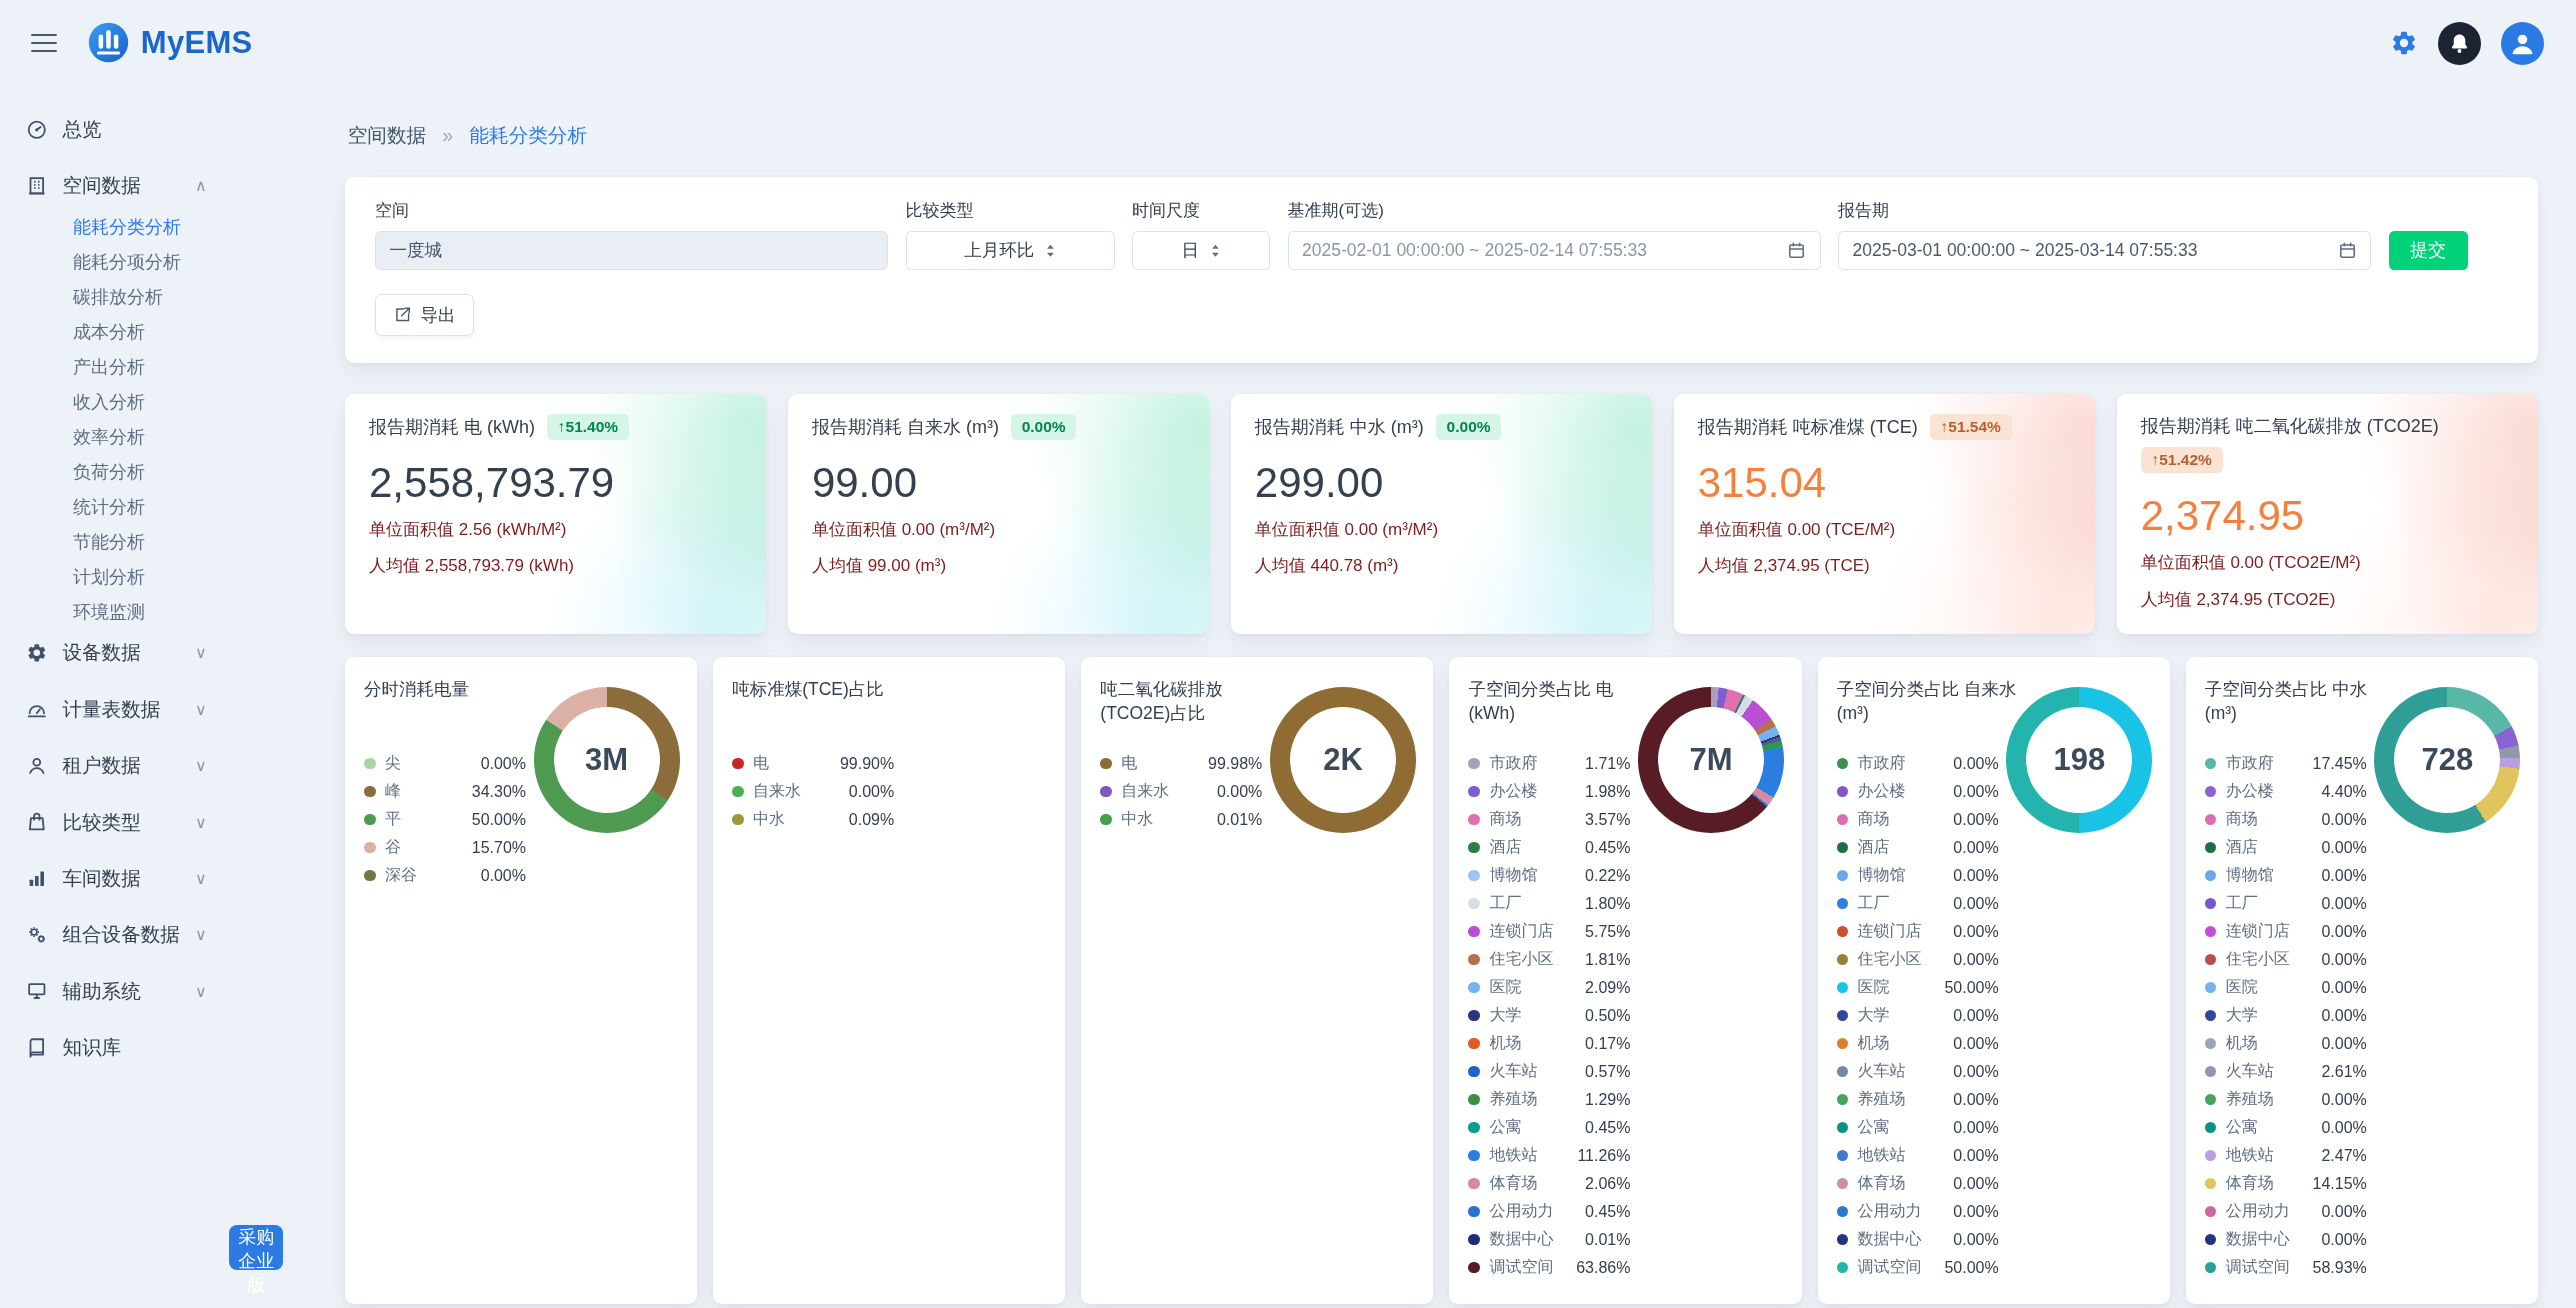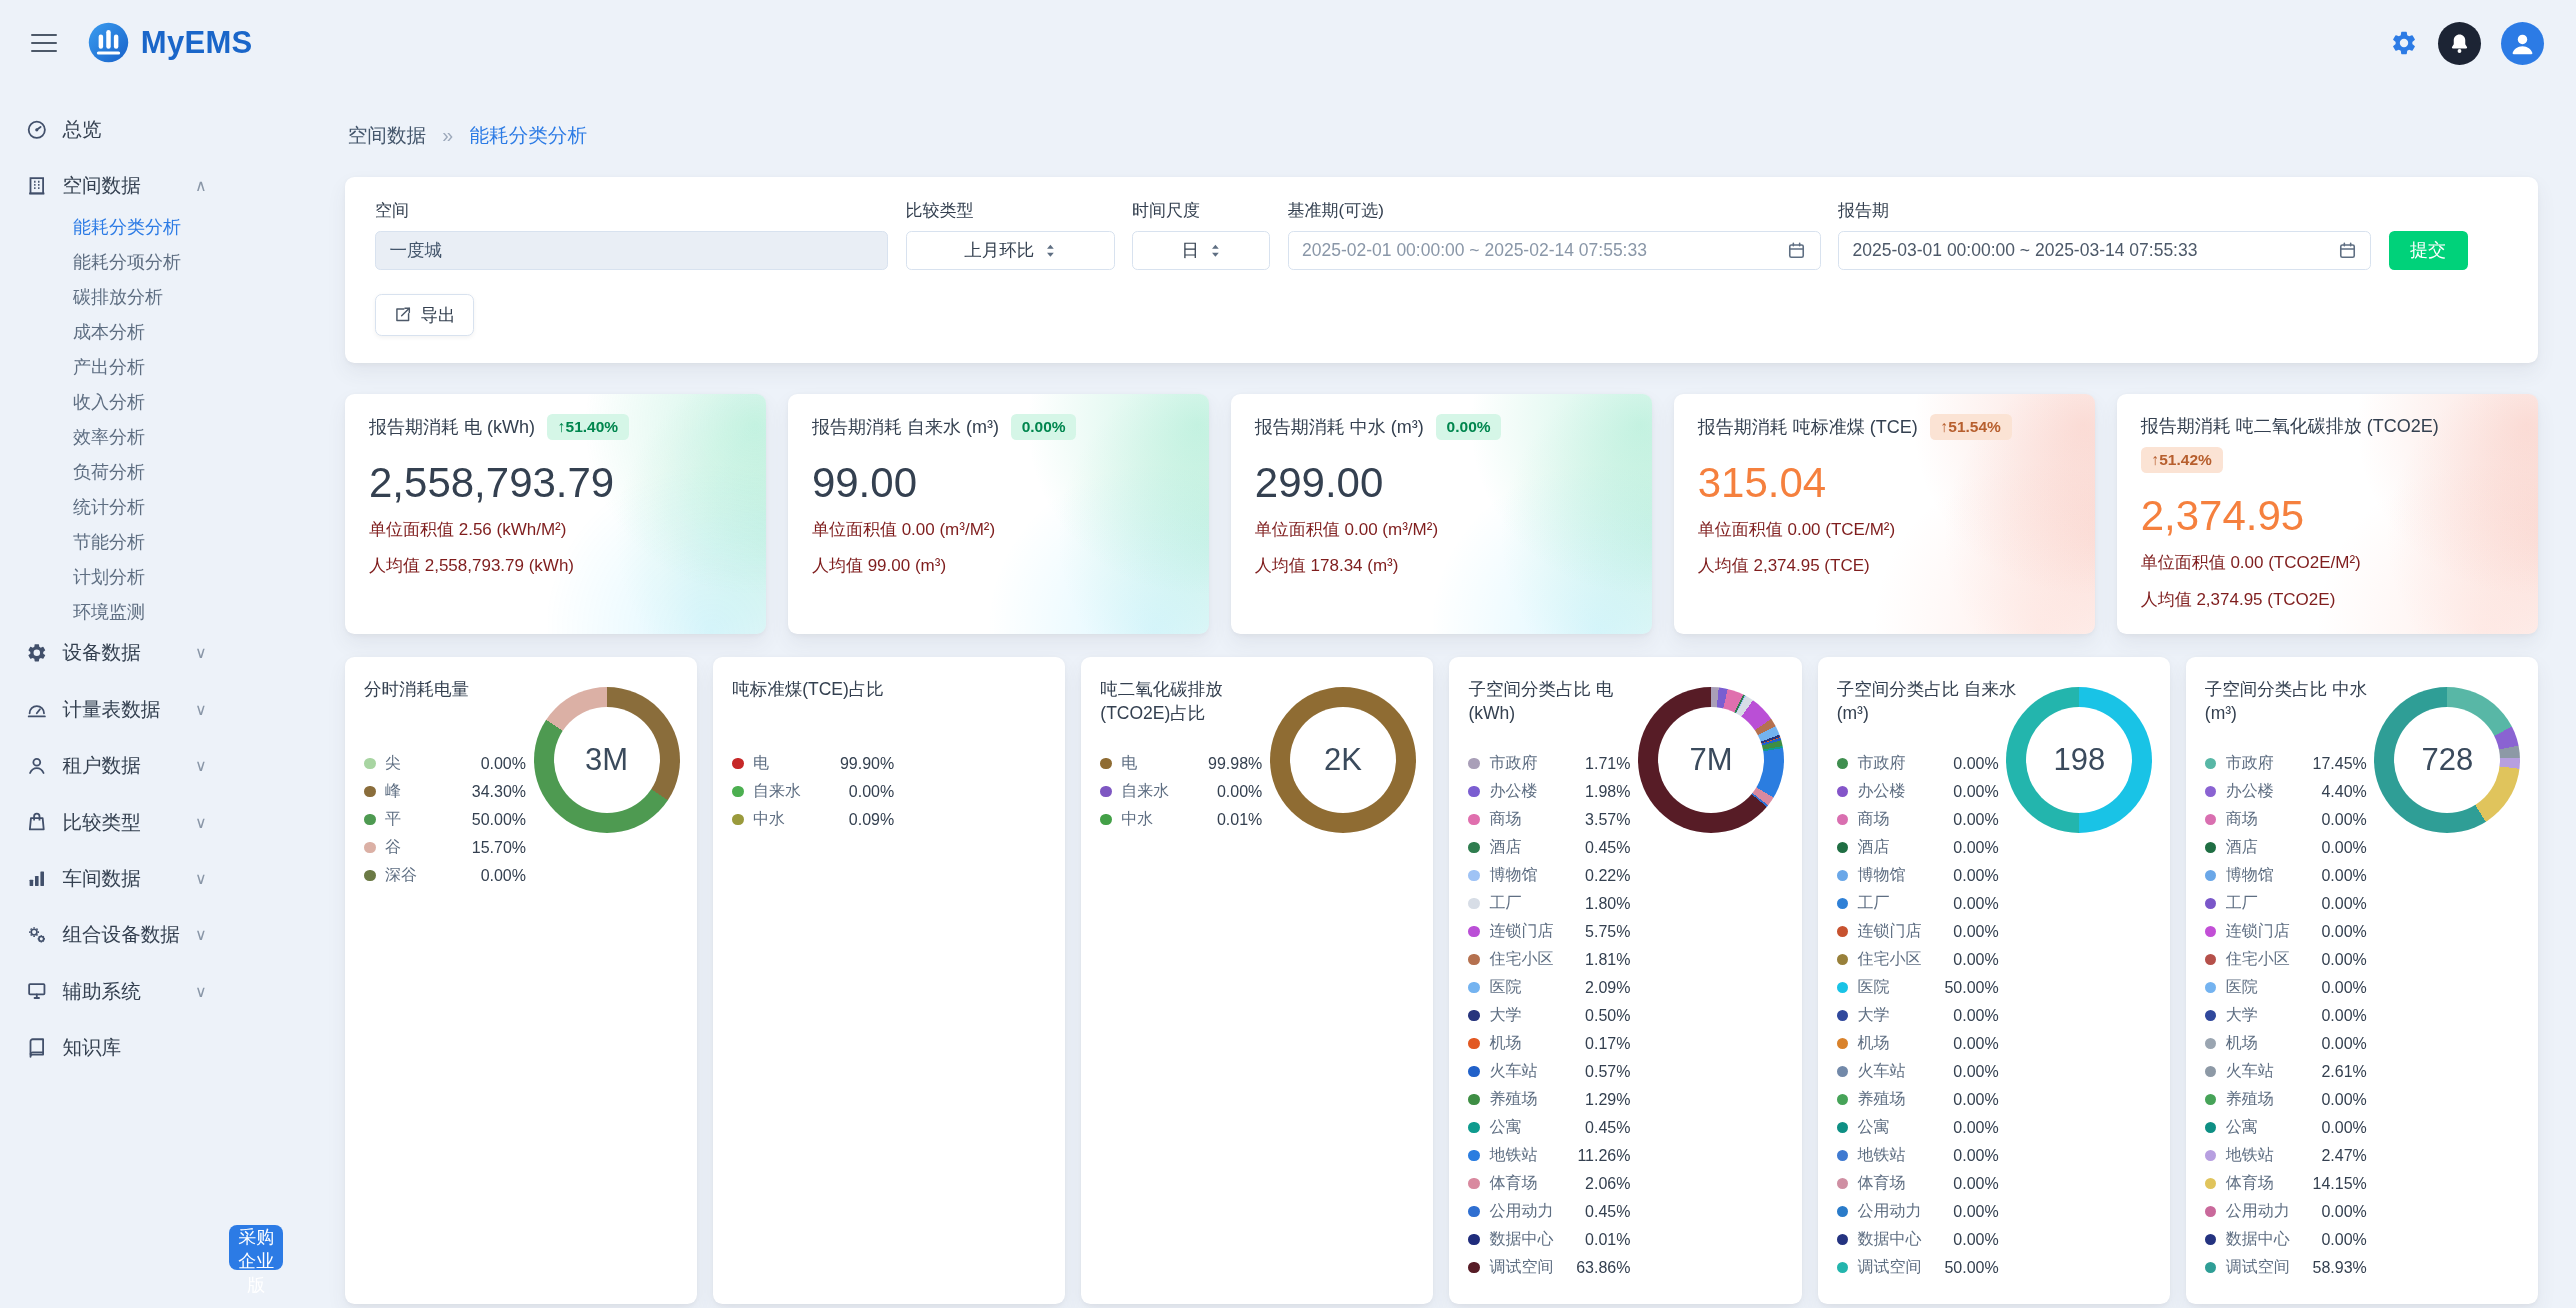--- a/index.html
+++ b/index.html
@@ -81,21 +81,21 @@
   .kpi-value { font-size: 42px; margin-top: 19px; color: #344050; }
   .kpi-value.warning { color: #f5803e; }
   .kpi-sub { font-size: 17px; color: #7f1d1d; margin-top: 10.8px; }
   .kpi-sub + .kpi-sub { margin-top: 13.5px; }
   
   .chart-grid { margin-top: 23px; display: grid; grid-template-columns: repeat(6, 1fr); gap: 16px; }
   .chart-card { position: relative; padding: 20px 19px; height: 647px; }
   .chart-title { font-size: 17.5px; font-weight: 500; color: #344050; width: 60%; line-height: 1.4; min-height: 50px; }
   .donut { position: absolute; top: 30px; right: 17.5px; width: 146px; height: 146px; border-radius: 50%; }
   .donut-hole { position: absolute; inset: 20px; background: #fff; border-radius: 50%; display: flex; align-items: center; justify-content: center; }
-  .donut-hole span { font-size: 31px; font-weight: 400; color: #3a4a5c; }
+  .donut-hole span { font-size: 31px; font-weight: 700; color: #3a4a5c; }
   .legend { margin-top: 23px; width: 162px; display: flex; flex-direction: column; }
   .legend-row { display: flex; align-items: center; height: 28px; font-size: 16px; cursor: pointer; }
   .dot { width: 11.5px; height: 11.5px; border-radius: 50%; margin-right: 9.4px; flex: none; }
   .legend-name { color: #5e6e82; white-space: nowrap; }
   .legend-pct { margin-left: auto; color: #344050; }
 </style>
 </head>
 <body>
 
 <div class="app">
@@ -360,21 +360,21 @@
     <div class="kpi-sub">人均值 99.00 (m³)</div>
   </div>
           <div class="kpi-card card-shadow">
     <div class="kpi-deco green"></div>
     <div class="kpi-head">
       <span class="kpi-title">报告期消耗 中水 (m³)</span>
       <span class="badge success">0.00%</span>
     </div>
     <div class="kpi-value">299.00</div>
     <div class="kpi-sub">单位面积值 0.00 (m³/M²)</div>
-    <div class="kpi-sub">人均值 178.34 (m³)</div>
+    <div class="kpi-sub">人均值 440.78 (m³)</div>
   </div>
           <div class="kpi-card card-shadow">
     <div class="kpi-deco red"></div>
     <div class="kpi-head">
       <span class="kpi-title">报告期消耗 吨标准煤 (TCE)</span>
       <span class="badge warning">↑51.54%</span>
     </div>
     <div class="kpi-value warning">315.04</div>
     <div class="kpi-sub">单位面积值 0.00 (TCE/M²)</div>
     <div class="kpi-sub">人均值 2,374.95 (TCE)</div>

